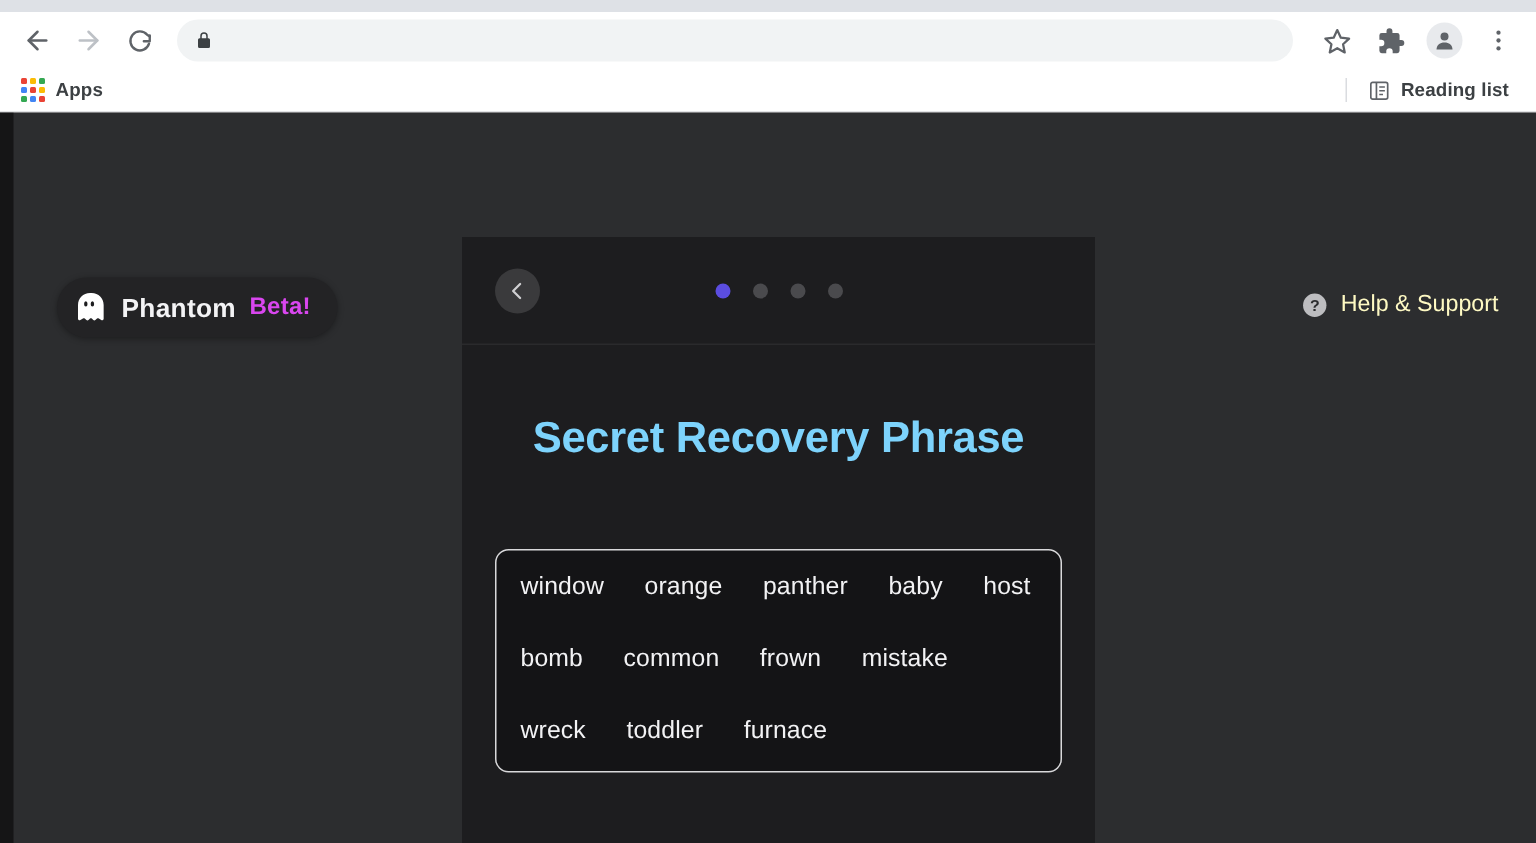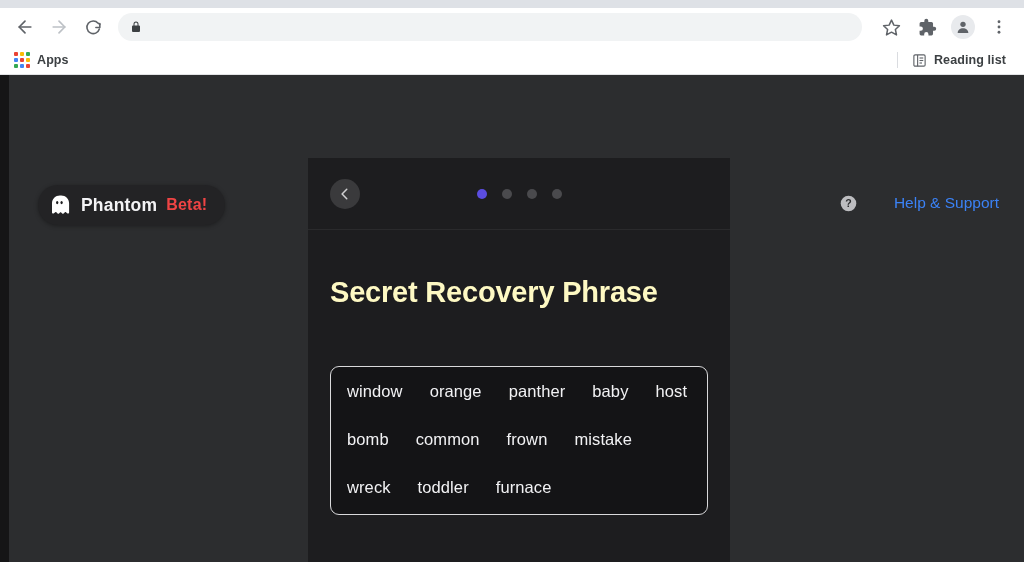--- a/index.html
+++ b/index.html
@@ -75,29 +75,29 @@
   
   #phantom-badge {
     position: absolute; left: 38px; top: 110px;
     height: 40px; padding: 0 18px 0 10px;
     background: #232325; border-radius: 20px;
     display: flex; align-items: center; gap: 9px;
     box-shadow: 0 1px 4px rgba(0,0,0,.35);
   }
   #ghost-icon { width: 24px; height: 24px; display: flex; }
   #phantom-word { font-size: 17.5px; font-weight: bold; color: #f3f3f5; letter-spacing: .2px; }
-  #phantom-beta { font-size: 16px; font-weight: bold; color: #ef4444; letter-spacing: .2px; }
+  #phantom-beta { font-size: 16px; font-weight: bold; color: #d946ef; letter-spacing: .2px; }
 
   
   #help-support {
     position: absolute; right: 25px; top: 119px;
     display: flex; align-items: center; gap: 9px;
   }
   #help-icon { width: 17px; height: 17px; display: flex; }
-  #help-label { font-size: 15.5px; color: #3b82f6; font-weight: 500; margin-left: 28px; }
+  #help-label { font-size: 15.5px; color: #fef9c3; font-weight: 500; }
 
   
   #modal {
     position: absolute; left: 308px; top: 83px;
     width: 422px; height: 487px;
     background: #1d1d1f;
     display: flex; flex-direction: column;
   }
   #modal-header {
     height: 72px; flex: none;
@@ -116,22 +116,22 @@
     display: flex; align-items: center; justify-content: center; gap: 15px;
     pointer-events: none;
   }
   .dot { width: 10px; height: 10px; border-radius: 50%; background: #4a4a4d; pointer-events: auto; }
   .dot.active { background: #5b4de0; }
 
   #modal-body { flex: 1; padding: 0 22px; display: flex; flex-direction: column; }
 
   #title {
     margin-top: 46px;
-    text-align: left;
-    font-size: 29px; font-weight: bold; color: #fef9c3;
+    text-align: center;
+    font-size: 29px; font-weight: bold; color: #7dd3fc;
     letter-spacing: -.2px;
   }
   #warning {
     margin-top: 22px;
     text-align: center;
     font-size: 16.5px; line-height: 28px; color: #e0c84a;
   }
 
   #seed-box {
     margin-top: 57px;

